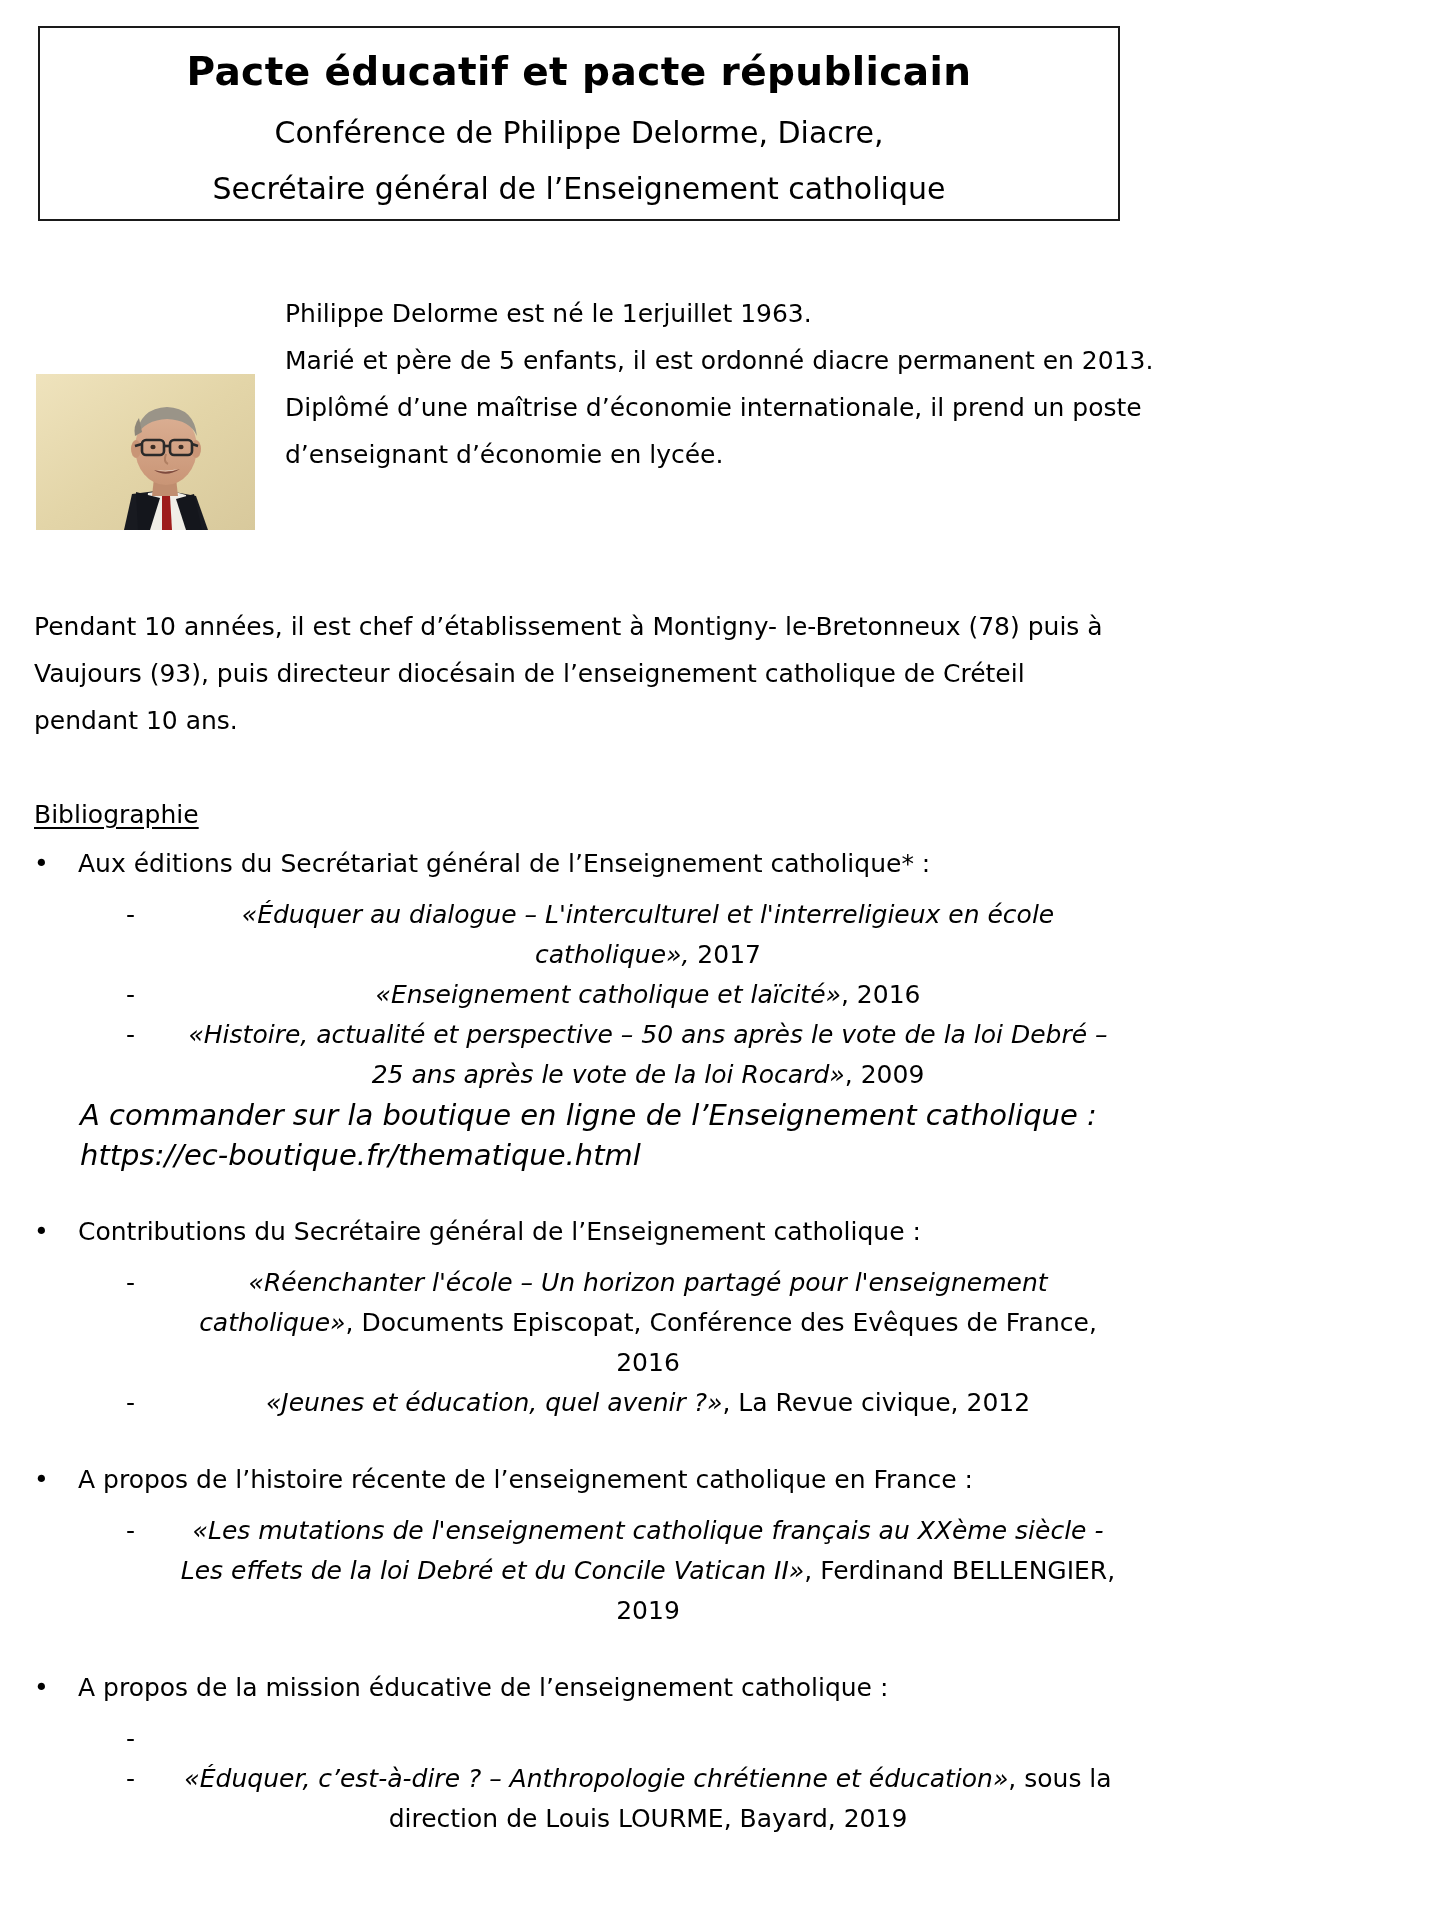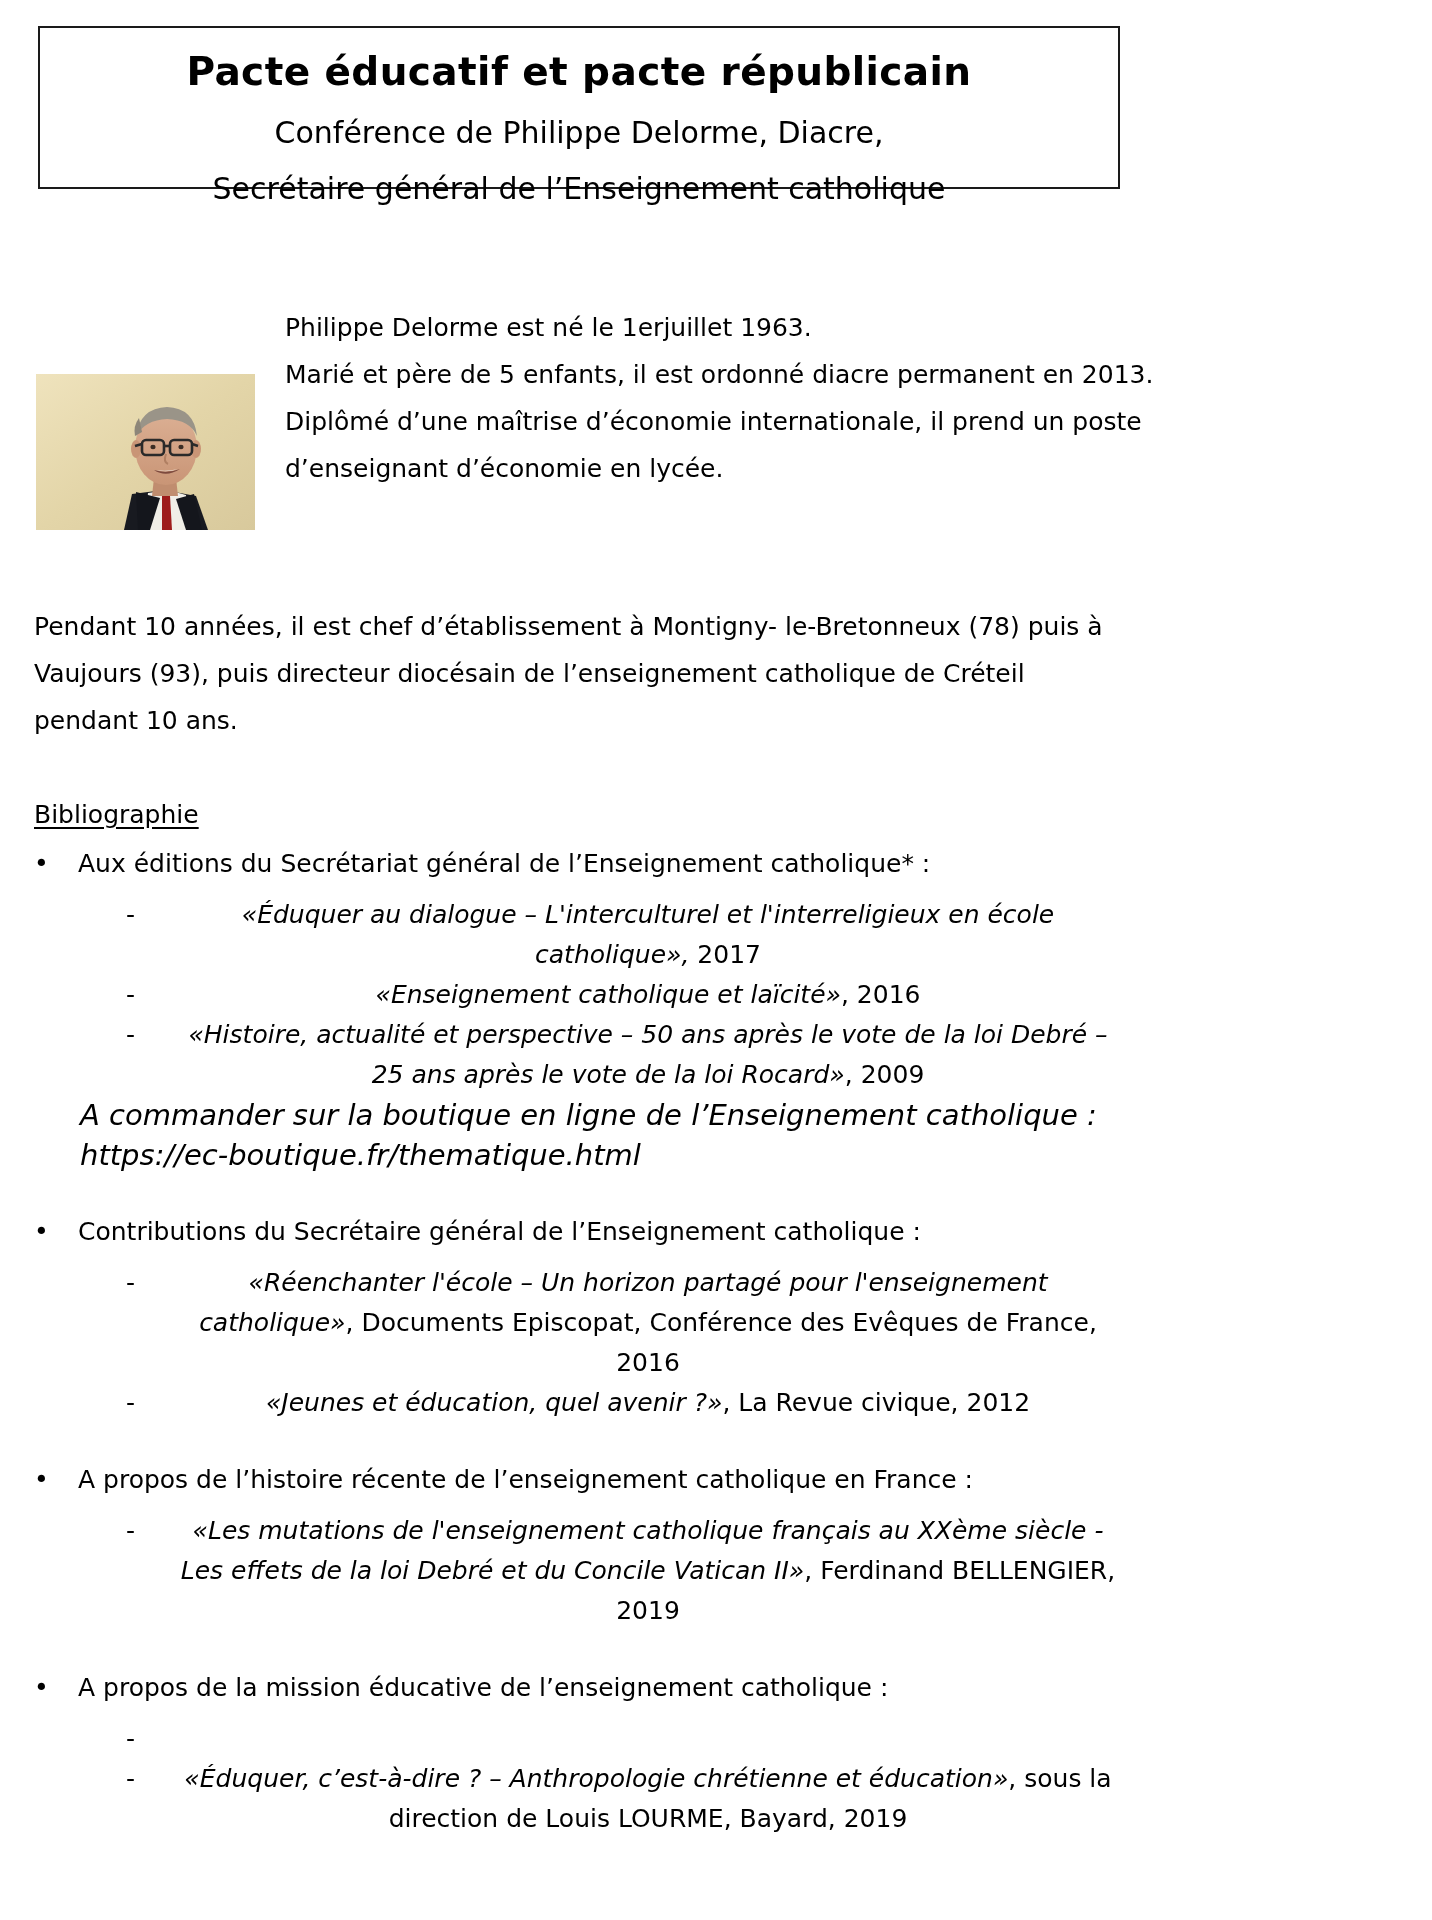--- a/index.html
+++ b/index.html
@@ -24,21 +24,21 @@
     height: 1920px;
     background: #ffffff;
   }
 
   
   .title-box {
     position: absolute;
     left: 38px;
     top: 26px;
     width: 1082px;
-    height: 163px;
+    height: 195px;
     border: 2px solid #1a1a1a;
     box-sizing: border-box;
     background: #ffffff;
     text-align: center;
     padding-top: 20px;
   }
   .title-main {
     font-family: "DejaVu Sans", sans-serif;
     font-weight: 700;
     font-size: 39px;
@@ -65,21 +65,21 @@
     height: 156px;
     overflow: hidden;
     background: #e8dcb4;
   }
   .photo svg { display: block; width: 219px; height: 156px; }
 
   
   .bio-right {
     position: absolute;
     left: 285px;
-    top: 304px;
+    top: 290px;
     width: 830px;
   }
   .bio-rest {
     position: absolute;
     left: 34px;
     top: 455px;
     width: 1090px;
   }
   .bio-line, .body-line {
     font-family: "DejaVu Sans", sans-serif;

